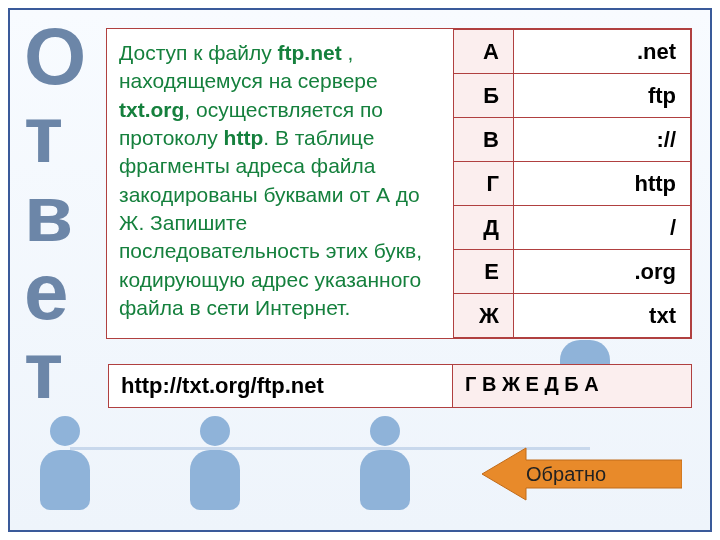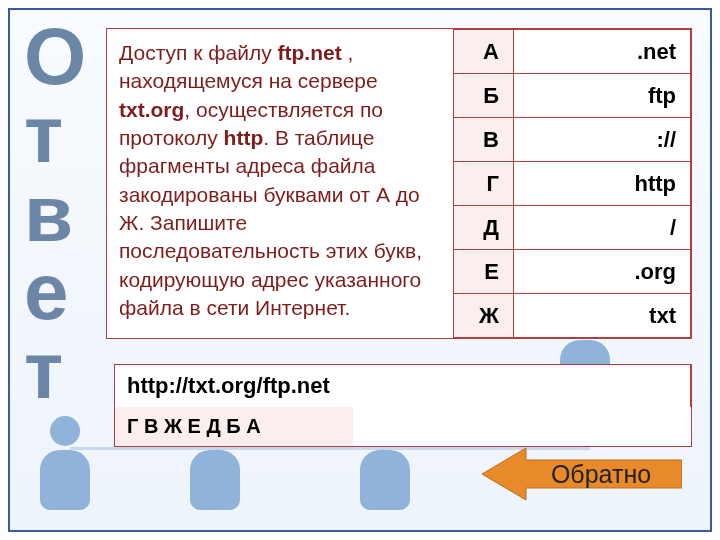--- a/index.html
+++ b/index.html
@@ -68,21 +68,21 @@
     right: 18px;
     background: #fff;
     border: 1px solid #b04040;
     display: flex;
   }
   .question-text {
     flex: 1;
     padding: 10px 12px;
     font-size: 21px;
     line-height: 1.35;
-    color: #7f1d1d;
+    color: #15803d;
   }
   .question-text b { font-weight: bold; }
   .frag-table {
     width: 238px;
     border-collapse: collapse;
   }
   .frag-table td {
     border: 1px solid #b04040;
     height: 44px;
     font-size: 22px;
@@ -95,27 +95,26 @@
     font-weight: bold;
   }
   .frag-table td.frag {
     background: #fff;
     text-align: right;
     font-weight: bold;
     margin-top: 39px;
   }
   .answer-row {
     position: absolute;
-    left: 104px;
+    left: 98px;
     right: 18px;
     top: 354px;
     display: flex;
     border: 1px solid #b04040;
     background: #fff;
-    flex-direction: column;
   }
   .answer-row .url {
     flex: 1;
     padding: 8px 12px;
     font-size: 22px;
     font-weight: bold;
     border-right: 1px solid #b04040;
   }
   .answer-row .sequence {
     width: 238px;
@@ -130,22 +129,21 @@
     bottom: 28px;
     display: flex;
     align-items: center;
     cursor: pointer;
   }
   .back-arrow-svg { display: block; }
   .back-label {
     position: absolute;
     left: 44px;
     width: 150px;
-    text-align: center;
-    font-size: 25px;
+    font-size: 20px;
     color: #222;
     pointer-events: none;
   }
 </style>
 </head>
 <body>
 
 <div class="frame">
 
   <div class="bg-people">

